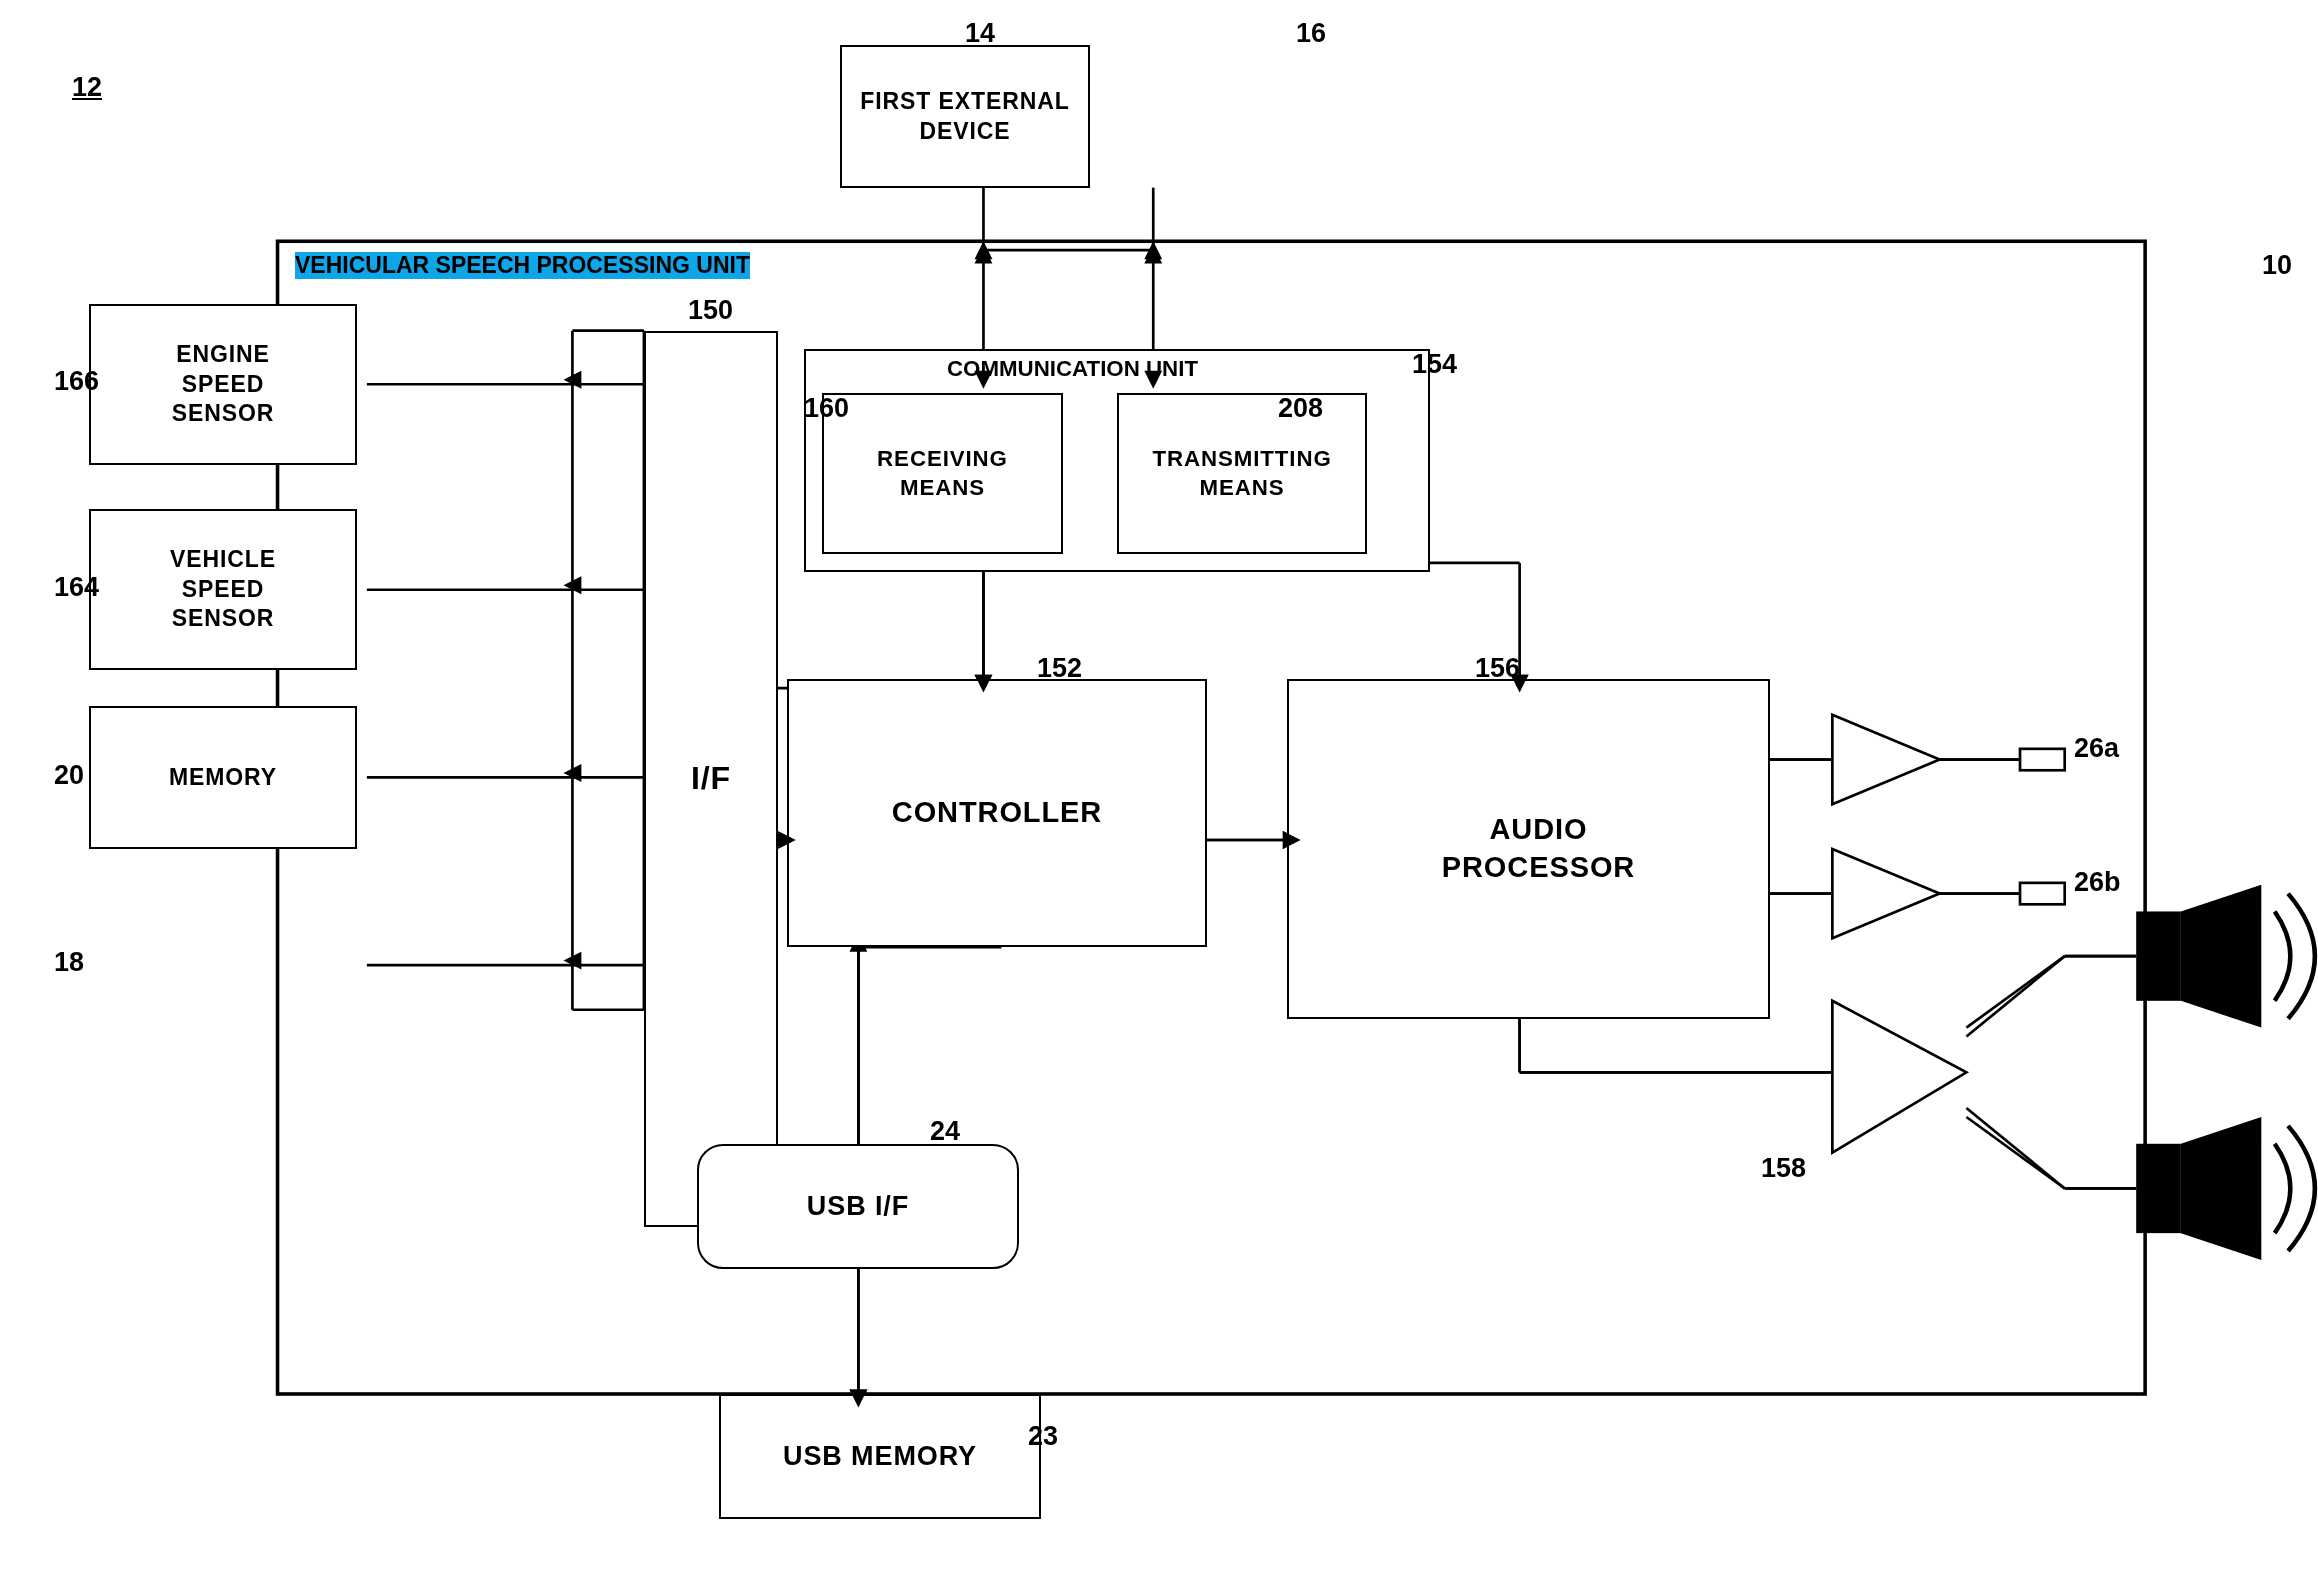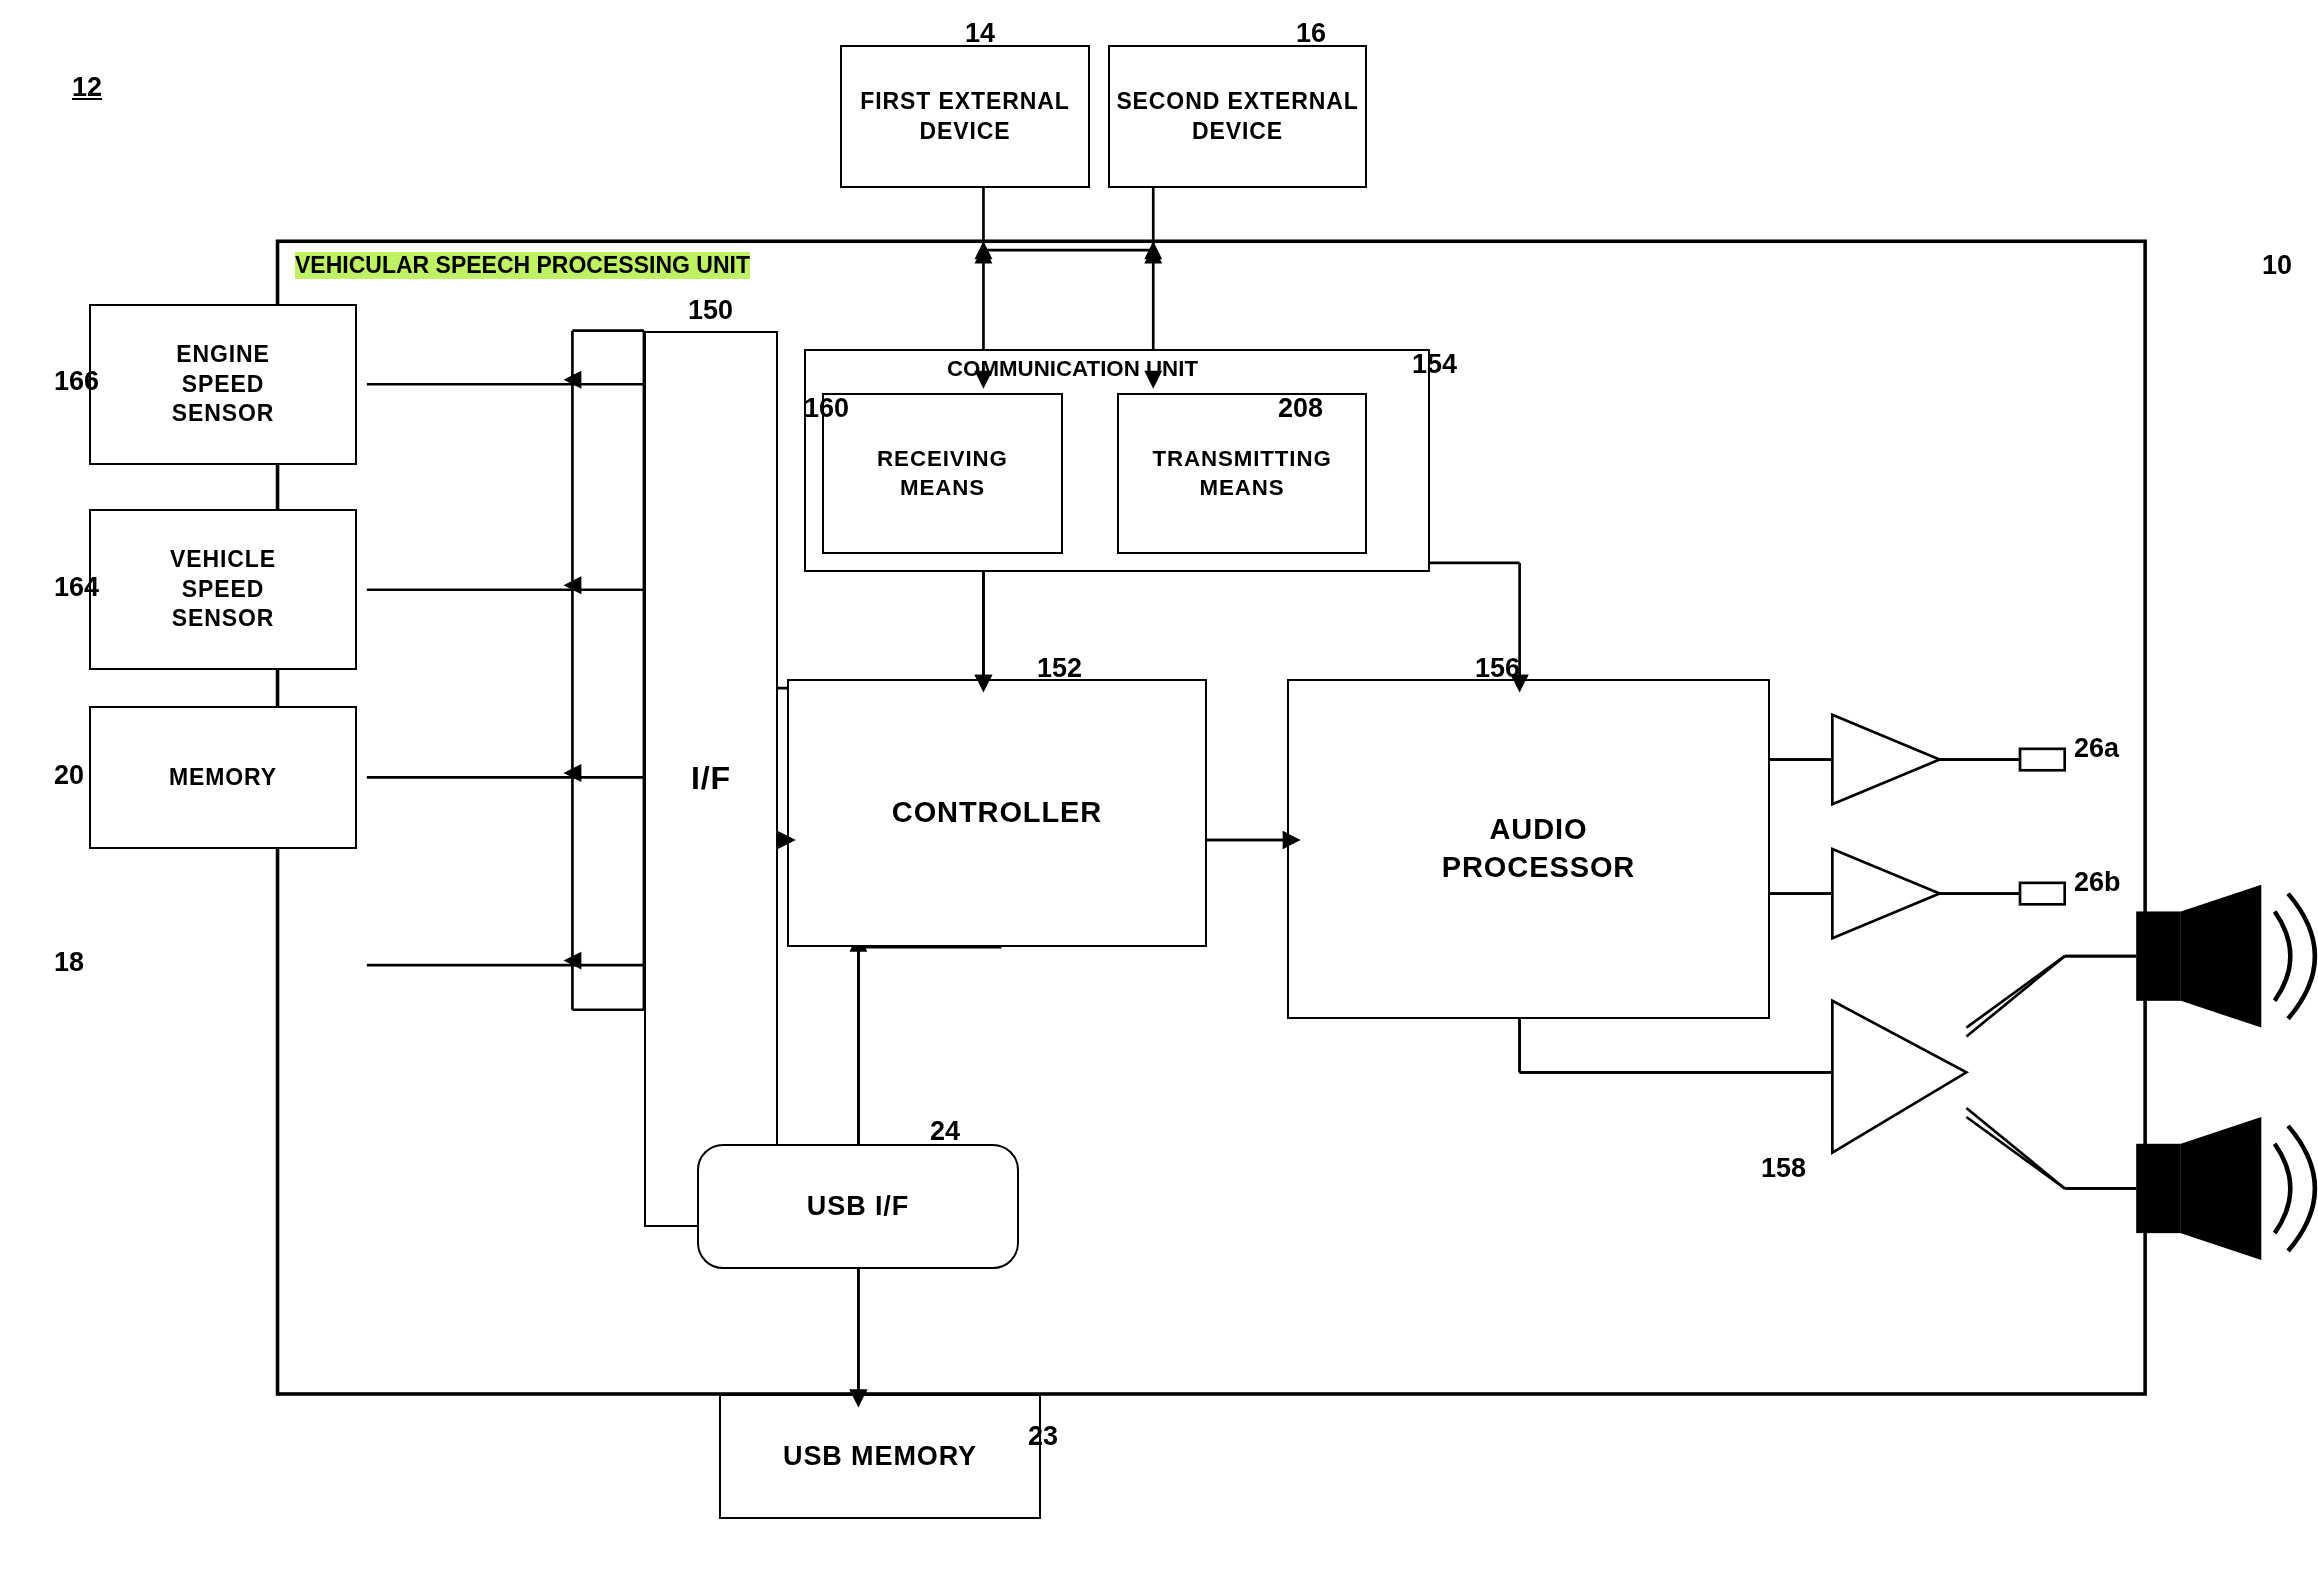--- a/index.html
+++ b/index.html
@@ -27,21 +27,21 @@
       text-align: center;
       font-size: 25px;
       font-weight: bold;
       letter-spacing: 0.9px;
       line-height: 1.3;
     }
     .label {
       position: absolute;
       font-size: 25px;
       font-weight: bold;
-      background: #bef264;
+      background: #0ea5e9;
     }
     .ref-num {
       position: absolute;
       font-size: 27px;
       font-weight: bold;
     }
     .underline-ref {
       text-decoration: underline;
     }
     
@@ -137,25 +137,20 @@
   <div class="label" style="left:295px; top:252px; font-size:23px;">VEHICULAR SPEECH PROCESSING UNIT</div>
 
   <div class="box" style="left:840px; top:45px; width:250px; height:143px; font-size:23px;">
     <span>FIRST
 EXTERNAL
 DEVICE</span>
   </div>
 
   <div class="ref-num" style="left:965px; top:18px;">14</div>
 
-  <div class="box" style="left:1108px; top:45px; width:259px; height:143px; font-size:23px;">
-    <span>SECOND
-EXTERNAL
-DEVICE</span>
-  </div>
 
   <div class="ref-num" style="left:1296px; top:18px;">16</div>
 
   <div class="box" style="left:89px; top:304px; width:268px; height:161px; font-size:23px;">
     <span>ENGINE<br>SPEED<br>SENSOR</span>
   </div>
   <div class="ref-num" style="left:54px; top:366px;">166</div>
 
   <div class="box" style="left:89px; top:509px; width:268px; height:161px; font-size:23px;">
     <span>VEHICLE<br>SPEED<br>SENSOR</span>

